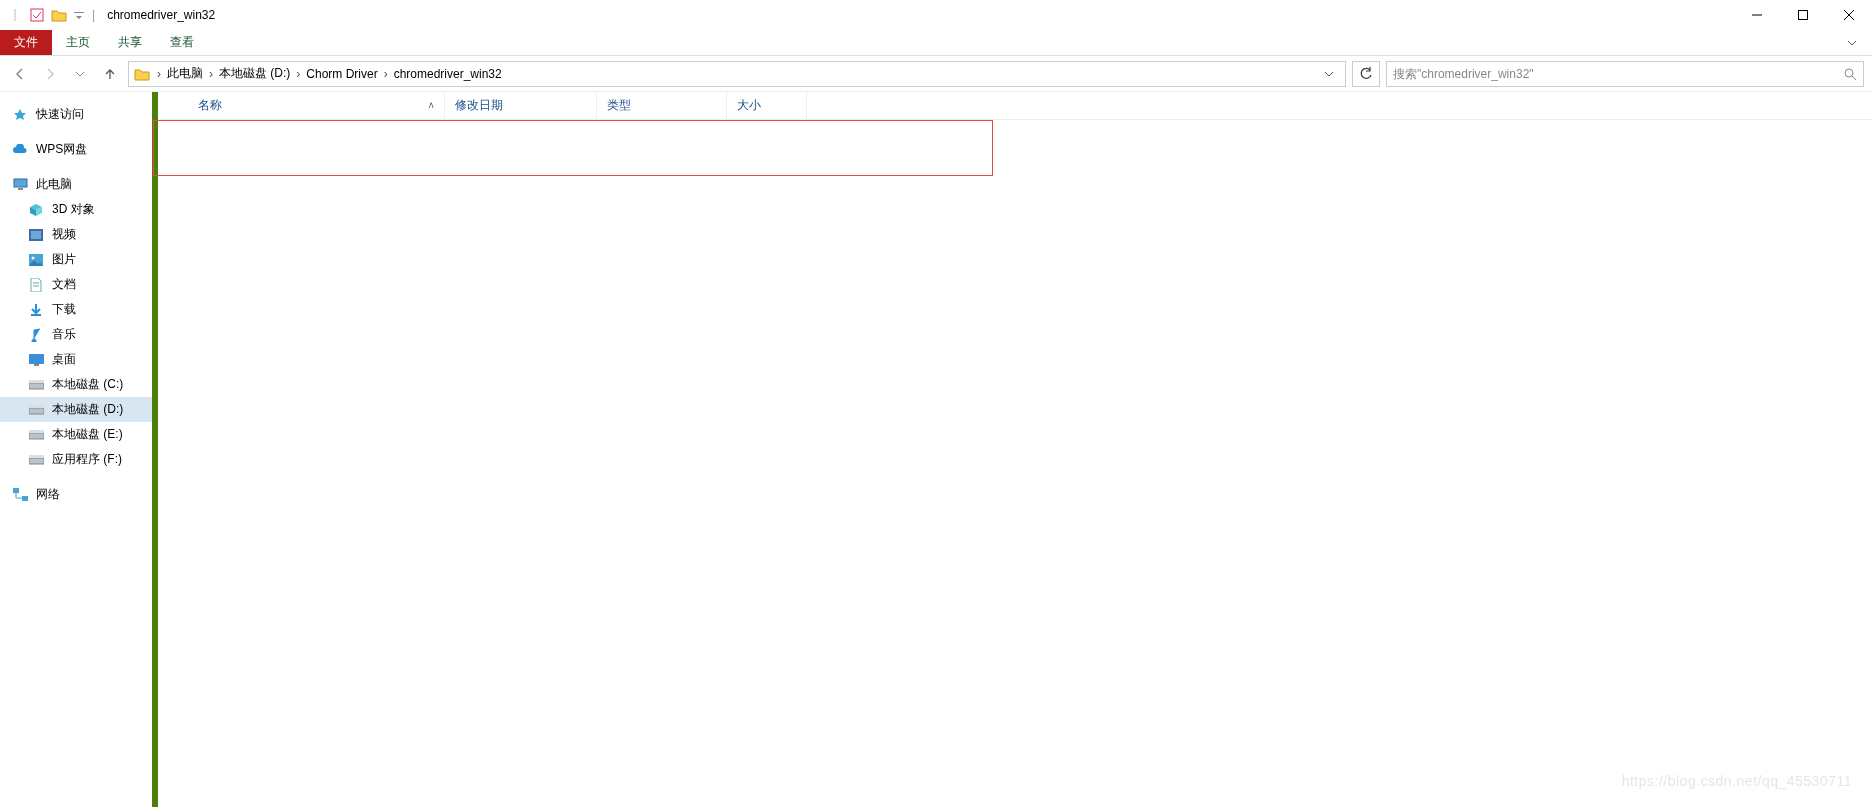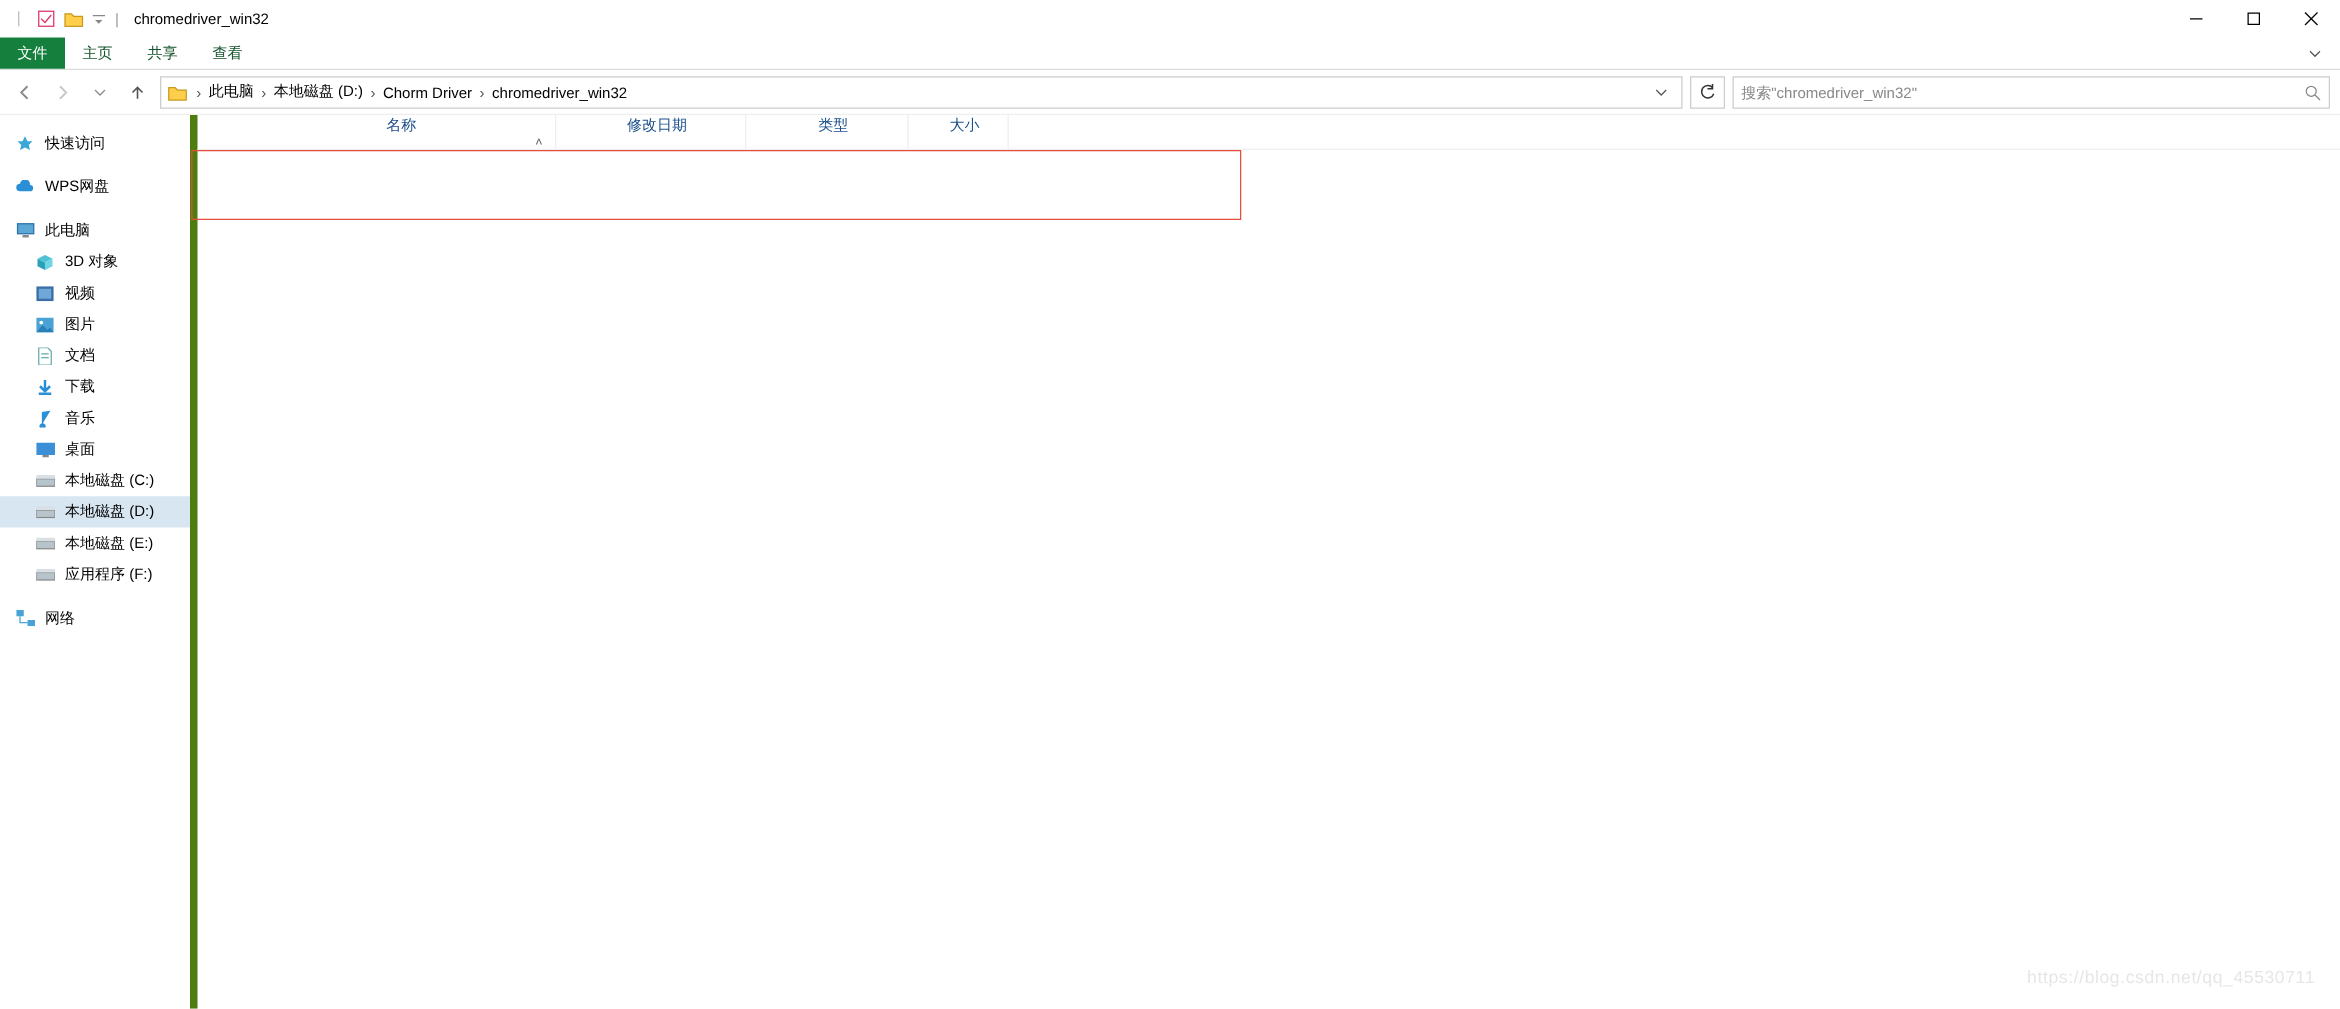--- a/index.html
+++ b/index.html
@@ -9,21 +9,21 @@
   .titlebar { height: 30px; display: flex; align-items: center; padding-left: 4px; background: #fff; }
   .titlebar .tb-icon { width: 18px; height: 18px; display: inline-flex; align-items: center; justify-content: center; margin: 0 2px; }
   .titlebar .qat-sep { color: #999; margin: 0 4px; }
   .titlebar .title { margin-left: 8px; color: #000; }
   .winbtns { position: absolute; right: 0; top: 0; display: flex; }
   .winbtn { width: 46px; height: 30px; display: flex; align-items: center; justify-content: center; color: #000; }
 
   
   .ribbon { height: 26px; display: flex; align-items: stretch; border-bottom: 1px solid #ddd; }
   .ribbon .tab { padding: 0 14px; display: flex; align-items: center; color: #14532d; cursor: default; }
-  .ribbon .tab.file { background: #15803d; color: #fff; }
+  .ribbon .tab.file { background: #b91c1c; color: #fff; }
   .ribbon .chevron { margin-left: auto; width: 40px; display: flex; align-items: center; justify-content: center; color: #555; }
 
   
   .navrow { height: 36px; display: flex; align-items: center; gap: 6px; padding: 0 8px; border-bottom: 1px solid #eee; }
   .navarrow { width: 24px; height: 24px; display: flex; align-items: center; justify-content: center; color: #8a8a8a; }
   .addressbar { flex: 0 0 auto; display: flex; align-items: center; border: 1px solid #ccc; height: 26px; padding: 0 4px; width: 1218px; }
   .addressbar .addr-icon { width: 18px; height: 18px; display: inline-flex; align-items: center; justify-content: center; margin-right: 4px; }
   .crumb { display: flex; align-items: center; color: #000; padding: 0 4px; cursor: default; }
   .crumb-sep { color: #555; padding: 0 2px; }
   .addr-spacer { flex: 1; }
@@ -38,21 +38,21 @@
   .main { display: flex; height: calc(807px - 30px - 26px - 36px); }
   .sidebar { width: 158px; border-right: 6px solid #4d7c0f; padding-top: 10px; overflow-y: auto; }
   .side-group { margin-bottom: 10px; }
   .side-item { height: 25px; display: flex; align-items: center; padding-left: 12px; gap: 8px; color: #000; cursor: default; }
   .side-item.subsub { padding-left: 28px; }
   .side-item.selected { background: #d8e6f2; }
   .side-icon { width: 16px; height: 16px; display: inline-flex; align-items: center; justify-content: center; }
 
   .content { flex: 1; position: relative; }
   .columns { display: flex; align-items: center; height: 28px; border-bottom: 1px solid #eee; padding-left: 30px; color: #1a4e8a; }
-  .col { border-right: 1px solid #eee; height: 100%; display: flex; align-items: center; padding-left: 10px; flex-direction: column; }
+  .col { border-right: 1px solid #eee; height: 100%; display: flex; align-items: center; padding-left: 10px; }
   .col.name { width: 257px; }
   .col.date { width: 152px; }
   .col.type { width: 130px; }
   .col.size { width: 80px; }
   .sort-arrow { margin-left: auto; margin-right: 10px; color: #555; font-size: 10px; }
 
   .filearea { position: relative; padding-top: 10px; padding-left: 8px; }
   .redbox { position: absolute; left: -5px; top: 0px; width: 840px; height: 56px; border: 1px solid #e74c3c; pointer-events: none; }
   .filerow { display: flex; align-items: center; height: 28px; margin-top: 12px; }
   .filerow .cell { padding-left: 10px; color: #444; }

